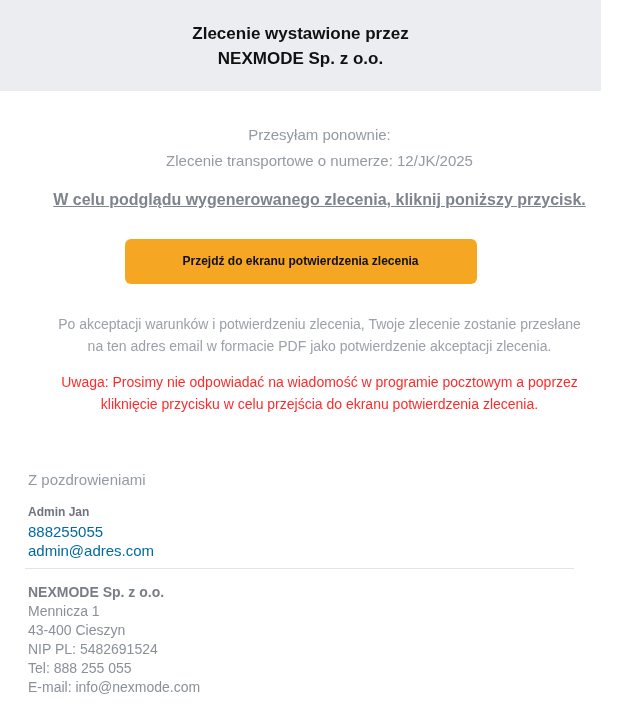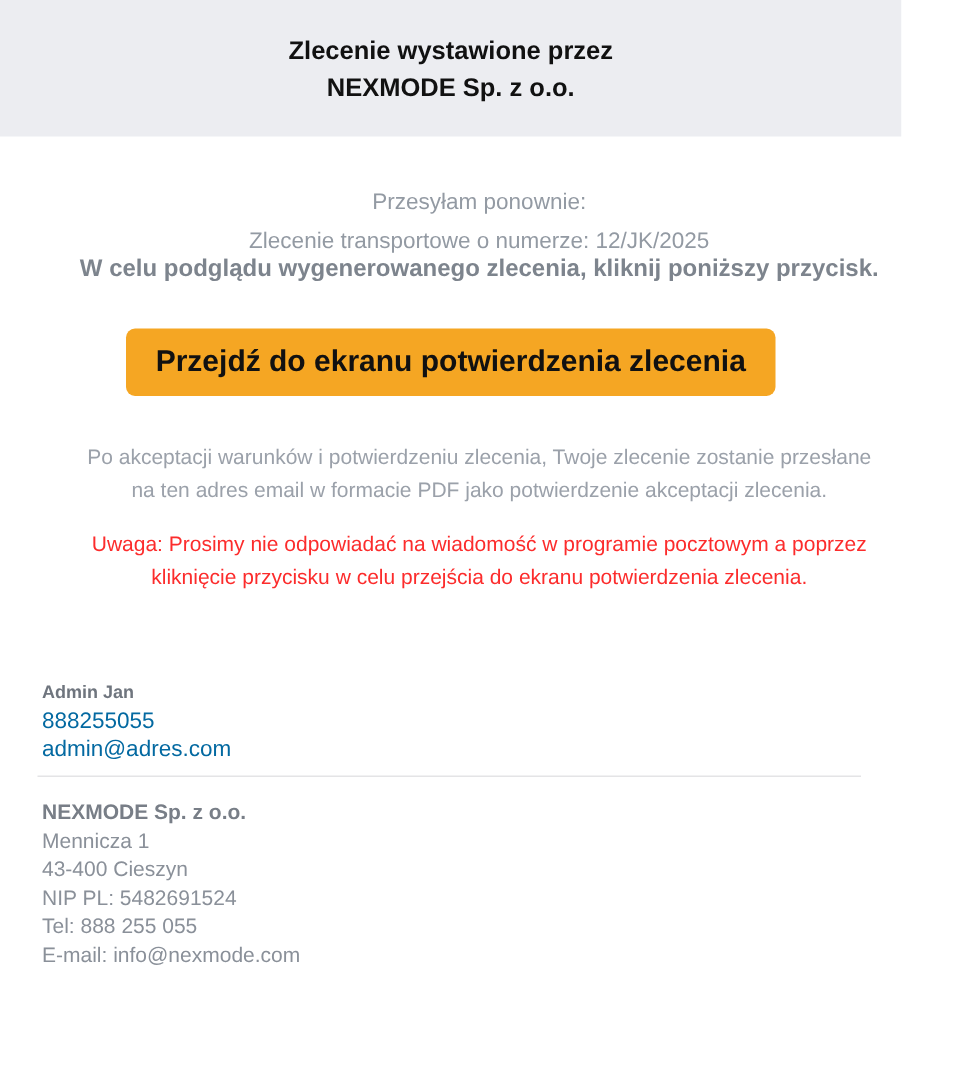--- a/index.html
+++ b/index.html
@@ -32,36 +32,38 @@
   }
   .center { text-align: center; padding-left: 38px; }
   .muted {
     color: #939AA3;
     font-size: 15px;
     line-height: 18px;
   }
   .intro { margin-top: 35px; }
   .order-line { margin-top: 8px; }
   .instruction {
+    margin-top: 20px;
     color: #7D848D;
     font-size: 16px;
     line-height: 19px;
     font-weight: bold;
+    text-decoration: underline;
   }
   .btn-row { margin-top: 30px; text-align: center; }
   .btn {
     display: inline-block;
     min-width: 352px;
     height: 45px;
     line-height: 45px;
     padding: 0 20px;
     background: #F5A623;
     border-radius: 6px;
     color: #111111;
-    font-size: 20px;
+    font-size: 12px;
     font-weight: bold;
     text-decoration: none;
     cursor: pointer;
   }
   .note {
     margin: 29px auto 0;
     max-width: 575px;
     color: #9BA1AA;
     font-size: 14px;
     line-height: 22px;
@@ -125,20 +127,21 @@
 
   <div class="btn-row">
     <a class="btn">Przejdź do ekranu potwierdzenia zlecenia</a>
   </div>
 
   <p class="note center">Po akceptacji warunków i potwierdzeniu zlecenia, Twoje zlecenie zostanie przesłane na ten adres email w formacie PDF jako potwierdzenie akceptacji zlecenia.</p>
 
   <p class="warning center">Uwaga: Prosimy nie odpowiadać na wiadomość w programie pocztowym a poprzez kliknięcie przycisku w celu przejścia do ekranu potwierdzenia zlecenia.</p>
 
   <div class="signature">
+    <div class="greeting">Z pozdrowieniami</div>
     <div class="name">Admin Jan</div>
     <div class="line">888255055</div>
     <div class="line">admin@adres.com</div>
   </div>
 
   <hr class="divider">
 
   <div class="footer">
     <div class="line company">NEXMODE Sp. z o.o.</div>
     <div class="line">Mennicza 1</div>

